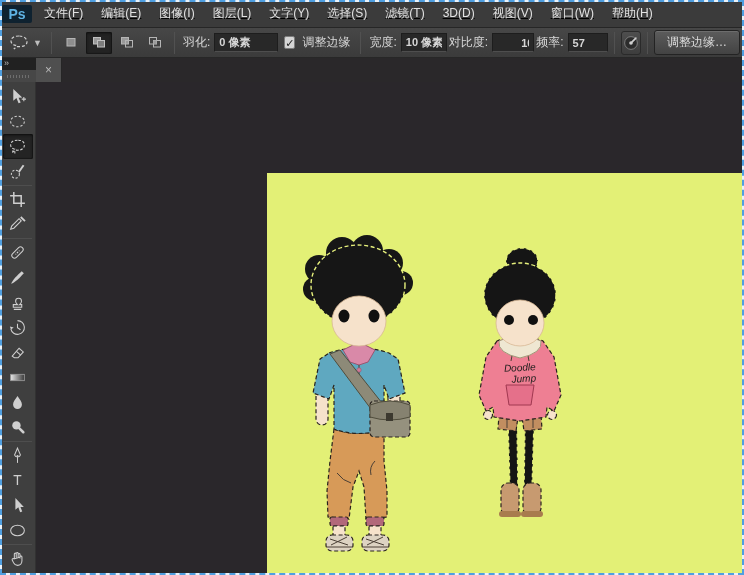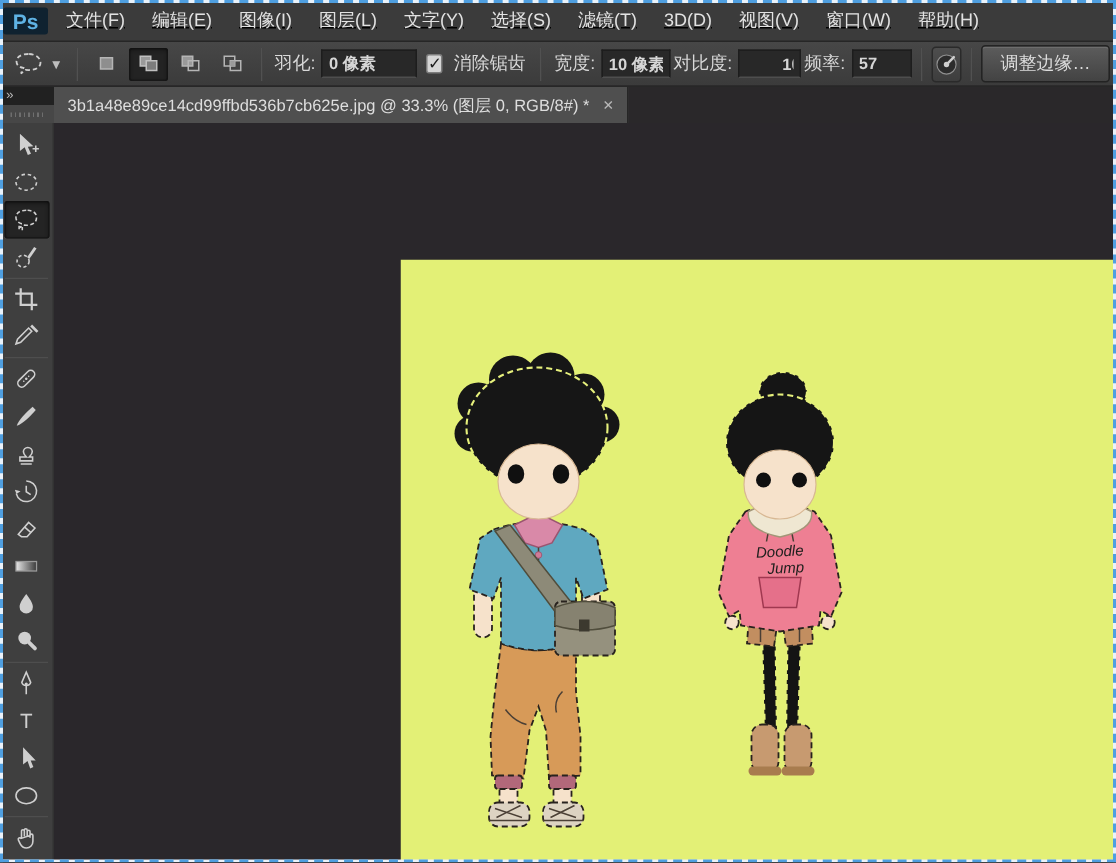--- a/index.html
+++ b/index.html
@@ -113,21 +113,21 @@
             <rect x="2.5" y="2.5" width="7" height="6.5" fill="none" stroke="#b5b5b5"></rect>
             <rect x="6.5" y="5.5" width="7" height="6.5" fill="none" stroke="#b5b5b5"></rect>
             <rect x="6.5" y="5.5" width="3" height="3.5" fill="#9a9a9a"></rect>
           </svg>
         </div>
       </div>
     <div class="opt-sep"></div>
     <span class="opt-label">羽化:</span>
     <input class="opt-input w-feather" value="0 像素" style="">
     <div class="chk">✓</div>
-    <span class="opt-label">消除锯齿</span>
+    <span class="opt-label">调整边缘</span>
     <div class="opt-sep"></div>
     <span class="opt-label">宽度:</span>
     <input class="opt-input w-width" value="10 像素" style="">
     <span class="opt-label">对比度:</span>
     <input class="opt-input w-contrast" value="10%" style="">
     <span class="opt-label">频率:</span>
     <input class="opt-input w-freq" value="57" style="">
     <div class="opt-sep"></div>
     <div class="pressure-btn">
       <svg width="18" height="18" viewBox="0 0 24 24">
@@ -141,21 +141,20 @@
   </div>
 
   <div class="tab-row">
     <div class="toolcol-head">
       <div class="collapse-box">»</div>
       <div class="grip">
           <span></span>
         </div>
     </div>
     <div class="doc-tab">
-      <span>3b1a48e89ce14cd99ffbd536b7cb625e.jpg @ 33.3% (图层 0, RGB/8#) *</span>
       <span class="tab-close">×</span>
     </div>
     <div class="tab-fill"></div>
   </div>
 
   <div class="workspace">
     <div class="toolbar">
         <div class="tool">
           <svg width="19" height="19" viewBox="0 0 18 18">
             <path d="M5 2v11l3-2.5L10 15.5l2-.8-2-4.4 3.5-.3z" fill="#cfcfcf"></path>

